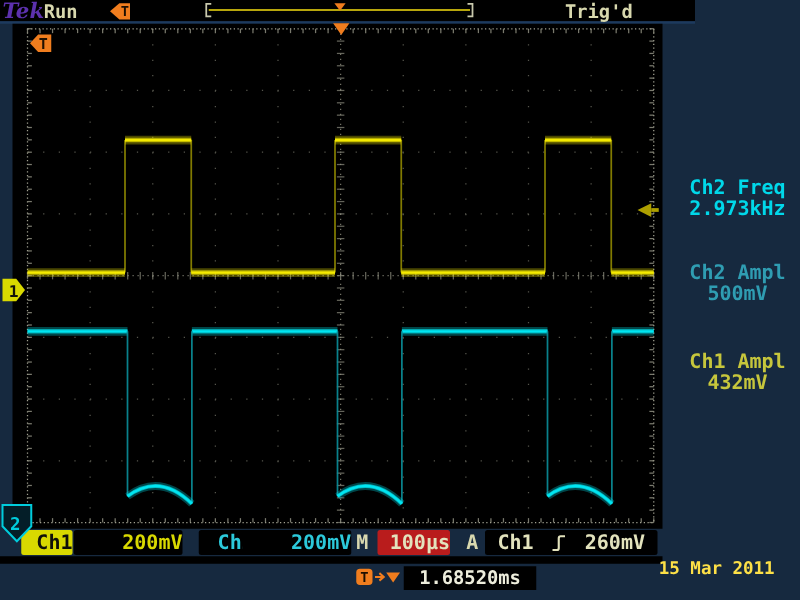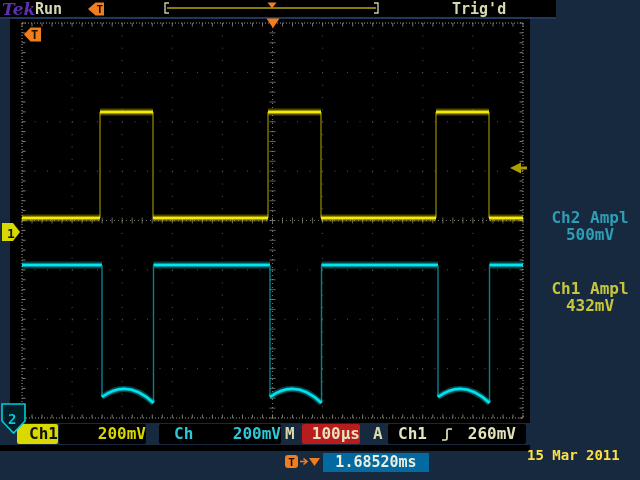--- a/index.html
+++ b/index.html
@@ -18,41 +18,45 @@
   .sbox{top:424px;height:20px;line-height:20px;font-weight:bold;font-size:16px;text-align:right;z-index:2;border-radius:2px;}
   #ch1-box{left:17px;width:41px;background:#d9d900;color:#10100a;}
   #ch1-scale{left:59px;width:87px;background:#000;color:#d9d900;}
   #ch2-box{left:159px;width:44px;background:#000000;color:#2cc9da;}
   #ch2-scale{left:194px;width:87px;background:#000;color:#2cc9da;}
   #m-label{left:285px;width:16px;background:transparent;color:#d8d8ae;text-align:left;}
   #m-box{left:302px;width:58px;background:#b91c1c;color:#e3e3bd;}
   #a-label{left:373px;width:14px;background:transparent;color:#d8d8ae;text-align:left;}
   #trig-box{left:388px;width:138px;background:#000;color:#e3e3bd;display:flex;align-items:center;
             justify-content:space-between;padding:0 10px;box-sizing:border-box;}
-  #trig-readout{left:323px;top:453px;width:106px;height:19px;line-height:19px;background:#0369a1;
+  #trig-readout{left:323px;top:453px;width:106px;height:19px;line-height:19px;background:#000000;
                 color:#ededdc;font-weight:bold;font-size:15px;text-align:center;z-index:2;}
   #date-label{left:527px;top:447px;width:110px;height:16px;line-height:16px;color:#fde047;font-weight:bold;font-size:14px;z-index:2;}
   #time-label{left:527px;top:462px;width:110px;height:16px;line-height:16px;color:#d6d68c;font-weight:bold;font-size:14px;z-index:2;}
   #footer-ticon{left:284px;top:452px;z-index:2;}
   #overlay{left:0;top:0;z-index:3;pointer-events:none;}
 </style>
 </head>
 <body>
 
 <div id="screen">
 
   <div class="abs" id="topbar"></div>
   <div class="abs" id="topsep"></div>
   <div class="abs" id="display"></div>
   <div class="abs" id="understrip"></div>
 
   <div class="abs" id="tek-logo">Tek</div>
   <div class="abs" id="run-status">Run</div>
   <div class="abs" id="trigd-status">Trig'd</div>
 
+  <div class="abs meas" id="meas-0" style="top: 141px; color: rgb(0, 216, 234);">
+    <div>Ch2 Freq</div>
+    <div>2.973kHz</div>
+  </div>
   <div class="abs meas" id="meas-1" style="top: 209px; color: rgb(47, 157, 178);">
     <div>Ch2 Ampl</div>
     <div>500mV</div>
   </div>
   <div class="abs meas" id="meas-2" style="top: 280px; color: rgb(198, 198, 60);">
     <div>Ch1 Ampl</div>
     <div>432mV</div>
   </div>
 
   <div class="abs sbox" id="ch1-box">Ch1</div>

